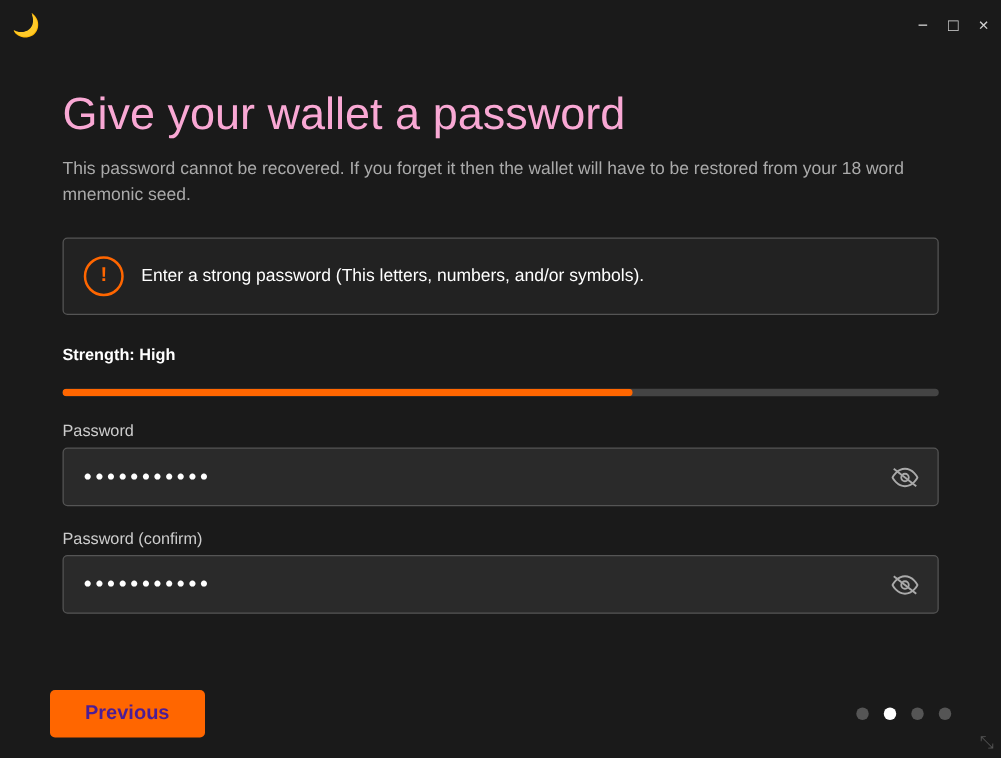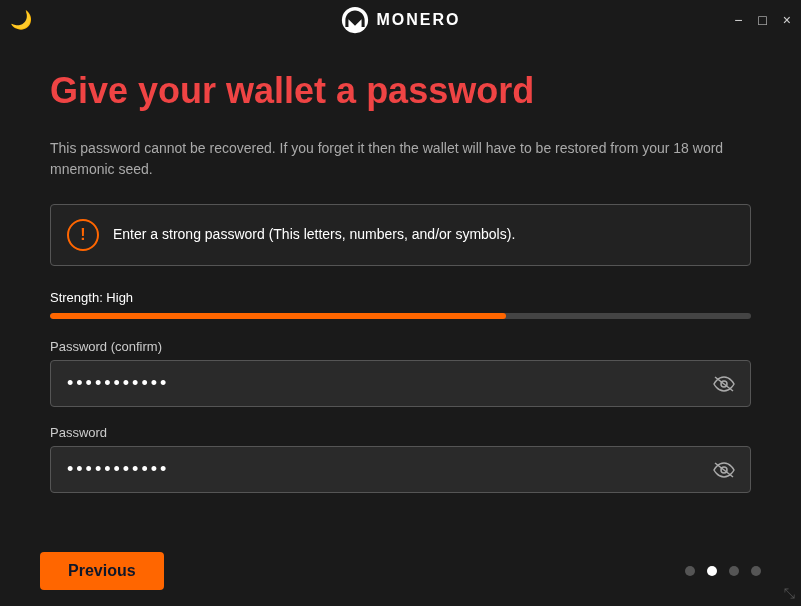--- a/index.html
+++ b/index.html
@@ -73,23 +73,23 @@
       opacity: 0.8;
     }
 
     
     .main-content {
       padding: 30px 50px 20px 50px;
     }
 
     .page-title {
       font-size: 36px;
-      font-weight: 700;
-      color: #ef4444;
-      margin-bottom: 26px;
+      font-weight: 400;
+      color: #f9a8d4;
+      margin-bottom: 12px;
     }
 
     .page-description {
       color: #aaaaaa;
       font-size: 14px;
       line-height: 1.5;
       margin-bottom: 24px;
       max-width: 680px;
     }
 
@@ -130,22 +130,22 @@
     }
 
     
     .strength-section {
       margin-bottom: 20px;
     }
 
     .strength-label {
       font-size: 13px;
       color: #ffffff;
-      margin-bottom: 8px;
-      font-weight: 400;
+      margin-bottom: 20px;
+      font-weight: 700;
     }
 
     .strength-bar-container {
       height: 6px;
       background-color: #444444;
       border-radius: 3px;
       overflow: hidden;
     }
 
     .strength-bar-fill {
@@ -206,21 +206,21 @@
       height: 70px;
       display: flex;
       align-items: center;
       justify-content: space-between;
       padding: 0 40px;
       background-color: #1a1a1a;
     }
 
     .nav-btn {
       background-color: #ff6600;
-      color: #0f172a;
+      color: #4c1d95;
       border: none;
       border-radius: 4px;
       padding: 10px 28px;
       font-size: 16px;
       font-weight: 600;
       cursor: pointer;
       min-width: 80px;
     }
 
     
@@ -251,28 +251,20 @@
       transform: rotate(0deg);
     }
   </style>
 </head>
 <body>
 
 <div class="title-bar">
   <div class="title-bar-left">
     <span class="moon-icon">🌙</span>
   </div>
-  <div class="title-bar-center">
-
-    <svg class="monero-logo" viewBox="0 0 64 64" xmlns="http://www.w3.org/2000/svg">
-      <circle cx="32" cy="32" r="30" fill="#ffffff"></circle>
-      <path d="M32 10 C20 10 10 20 10 32 L10 48 L17 48 L17 30 L32 45 L47 30 L47 48 L54 48 L54 32 C54 20 44 10 32 10Z" fill="#1a1a1a"></path>
-    </svg>
-    <span class="title-text">MONERO</span>
-  </div>
   <div class="title-bar-right">
     <span class="window-btn">−</span>
     <span class="window-btn">□</span>
     <span class="window-btn">×</span>
   </div>
 </div>
 
 <div class="main-content">
   <h1 class="page-title">Give your wallet a password</h1>
   <p class="page-description">This password cannot be recovered. If you forget it then the wallet will have to be restored from your 18 word mnemonic seed.</p>
@@ -281,50 +273,50 @@
     <div class="alert-icon">!</div>
     <div class="alert-text">
       <strong>Enter a strong password</strong><span> (This letters, numbers, and/or symbols).</span>
     </div>
   </div>
 
   <div class="strength-section">
     <div class="strength-label">Strength: High</div>
     <div class="strength-bar-container">
       <div class="strength-bar-fill"></div>
+    </div>
+  </div>
+
+  <div class="field-section">
+    <div class="field-label">Password</div>
+    <div class="password-input-wrapper">
+      <input type="password" class="password-input" value="passwordval" placeholder="" style="">
+      <button class="eye-btn">
+        <svg width="22" height="18" viewBox="0 0 22 18" fill="none" xmlns="http://www.w3.org/2000/svg">
+          <path d="M1 9C1 9 4.5 2 11 2C17.5 2 21 9 21 9C21 9 17.5 16 11 16C4.5 16 1 9 1 9Z" stroke="#aaaaaa" stroke-width="1.5" fill="none"></path>
+          <circle cx="11" cy="9" r="3" stroke="#aaaaaa" stroke-width="1.5" fill="none"></circle>
+          <line x1="2" y1="2" x2="20" y2="16" stroke="#aaaaaa" stroke-width="1.5"></line>
+        </svg>
+      </button>
     </div>
   </div>
 
   <div class="field-section">
     <div class="field-label">Password (confirm)</div>
     <div class="password-input-wrapper">
       <input type="password" class="password-input" value="passwordval" placeholder="" style="">
       <button class="eye-btn">
         <svg width="22" height="18" viewBox="0 0 22 18" fill="none" xmlns="http://www.w3.org/2000/svg">
           <path d="M1 9C1 9 4.5 2 11 2C17.5 2 21 9 21 9C21 9 17.5 16 11 16C4.5 16 1 9 1 9Z" stroke="#aaaaaa" stroke-width="1.5" fill="none"></path>
           <circle cx="11" cy="9" r="3" stroke="#aaaaaa" stroke-width="1.5" fill="none"></circle>
           <line x1="2" y1="2" x2="20" y2="16" stroke="#aaaaaa" stroke-width="1.5"></line>
         </svg>
       </button>
     </div>
   </div>
-
-  <div class="field-section">
-    <div class="field-label">Password</div>
-    <div class="password-input-wrapper">
-      <input type="password" class="password-input" value="passwordval" placeholder="" style="">
-      <button class="eye-btn">
-        <svg width="22" height="18" viewBox="0 0 22 18" fill="none" xmlns="http://www.w3.org/2000/svg">
-          <path d="M1 9C1 9 4.5 2 11 2C17.5 2 21 9 21 9C21 9 17.5 16 11 16C4.5 16 1 9 1 9Z" stroke="#aaaaaa" stroke-width="1.5" fill="none"></path>
-          <circle cx="11" cy="9" r="3" stroke="#aaaaaa" stroke-width="1.5" fill="none"></circle>
-          <line x1="2" y1="2" x2="20" y2="16" stroke="#aaaaaa" stroke-width="1.5"></line>
-        </svg>
-      </button>
-    </div>
-  </div>
 </div>
 
 <div class="bottom-nav">
   <button class="nav-btn">Previous</button>
 
   <div class="pagination-dots">
     <div class="dot"></div>
     <div class="dot active"></div>
     <div class="dot"></div>
     <div class="dot"></div>

